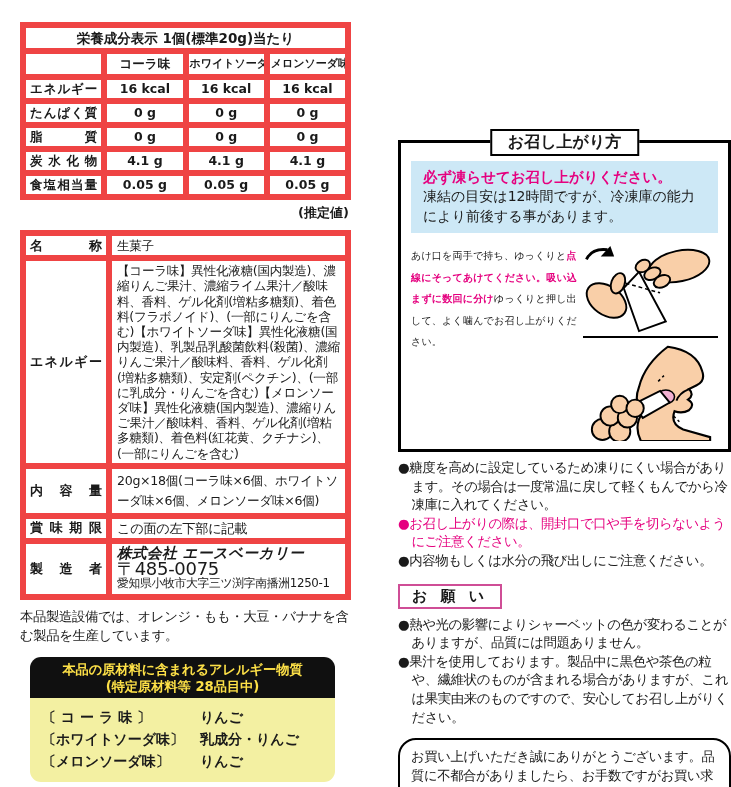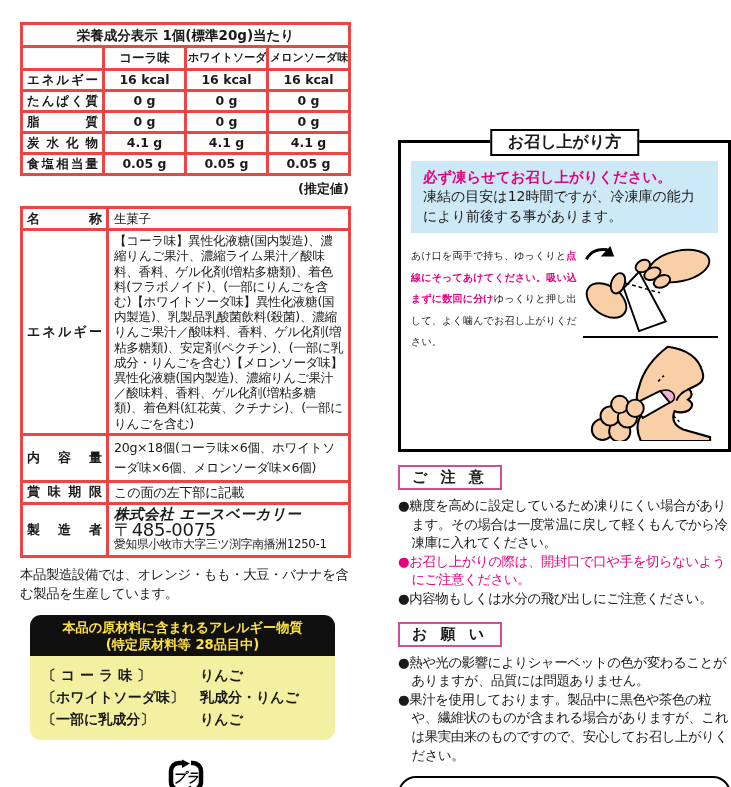--- a/index.html
+++ b/index.html
@@ -4,21 +4,21 @@
 <style>
   * { margin:0; padding:0; box-sizing:border-box; }
   html,body { width:731px; height:787px; background:#fff; }
   body { font-family:"DejaVu Sans", sans-serif; color:#1a1a1a; position:relative; }
 
   .left-col  { position:absolute; left:20px;  top:22px;  width:331px; }
   .right-col { position:absolute; left:398px; top:140px; width:333px; }
 
   
   table.grid { border-collapse:collapse; width:100%; table-layout:fixed; }
-  table.grid td { border:3px solid #ef4444; padding:1px 4px; font-size:12.5px; font-weight:600; line-height:16px; }
+  table.grid td { border:6px solid #ef4444; padding:1px 4px; font-size:12.5px; font-weight:600; line-height:16px; }
   .nutri .ttl { text-align:center; font-weight:700; font-size:13.5px; padding:2px 0; }
   .nutri .colh { text-align:center; font-size:11px; font-weight:700; padding:2px 1px; white-space:nowrap; overflow:hidden; }
   .nutri .colh0 { font-size:12.5px; }
   .nutri .lab { font-size:12.5px; }
   .nutri .val { text-align:center; }
   .jlabel { text-align:justify; text-align-last:justify; }
   .estimate { text-align:right; font-size:13px; font-weight:600; margin:4px 2px 0 0; }
 
   
   .info { margin-top:8px; }
@@ -148,21 +148,21 @@
     <div class="allergy-body">
       <div class="allergy-row">
         <span class="flv">〔 コ ー ラ 味 〕</span>
         <span>りんご</span>
       </div>
       <div class="allergy-row">
         <span class="flv">〔ホワイトソーダ味〕</span>
         <span>乳成分・りんご</span>
       </div>
       <div class="allergy-row">
-        <span class="flv">〔一部に乳成分〕</span>
+        <span class="flv">〔メロンソーダ味〕</span>
         <span>りんご</span>
       </div>
     </div>
   </div>
 
   <div class="disposal">
 
     <svg width="40" height="40" viewBox="0 0 40 40">
       <rect x="5" y="7" width="30" height="27" rx="8" fill="none" stroke="#000" stroke-width="4.5"></rect>
       <rect x="16" y="3" width="9" height="9" fill="#fff"></rect>
@@ -215,21 +215,20 @@
             <circle cx="38" cy="66" r="9"></circle>
               <circle cx="54" cy="70" r="9"></circle>
           </g>
           <line x1="78" y1="42" x2="84" y2="36" stroke="#000" stroke-width="1.6" stroke-dasharray="3,3"></line>
           <line x1="94" y1="78" x2="100" y2="84" stroke="#000" stroke-width="1.6" stroke-dasharray="3,3"></line>
         </svg>
       </div>
     </div>
   </div>
 
-  <div class="sec-label">ご 注 意</div>
   <div class="bullets">
     <p>●糖度を高めに設定しているため凍りにくい場合があります。その場合は一度常温に戻して軽くもんでから冷凍庫に入れてください。</p>
     <p class="pink">●お召し上がりの際は、開封口で口や手を切らないようにご注意ください。</p>
     <p>●内容物もしくは水分の飛び出しにご注意ください。</p>
   </div>
 
   <div class="sec-label">お 願 い</div>
   <div class="bullets">
     <p>●熱や光の影響によりシャーベットの色が変わることがありますが、品質には問題ありません。</p>
     <p>●果汁を使用しております。製品中に黒色や茶色の粒や、繊維状のものが含まれる場合がありますが、これは果実由来のものですので、安心してお召し上がりください。</p>

